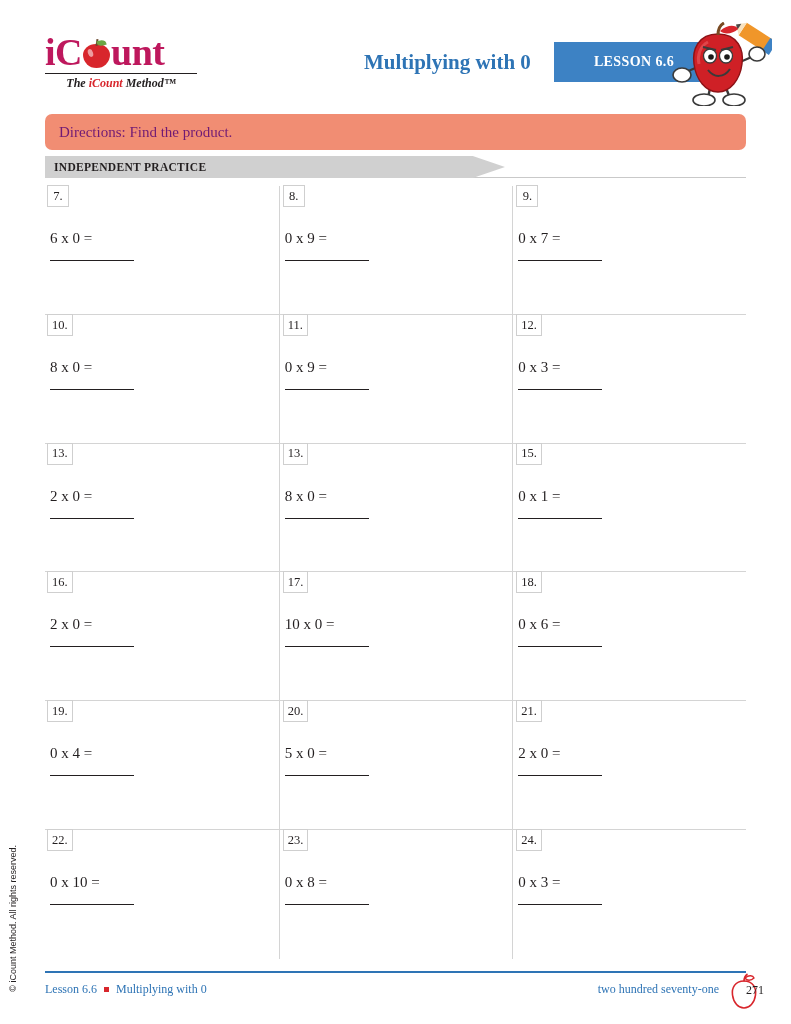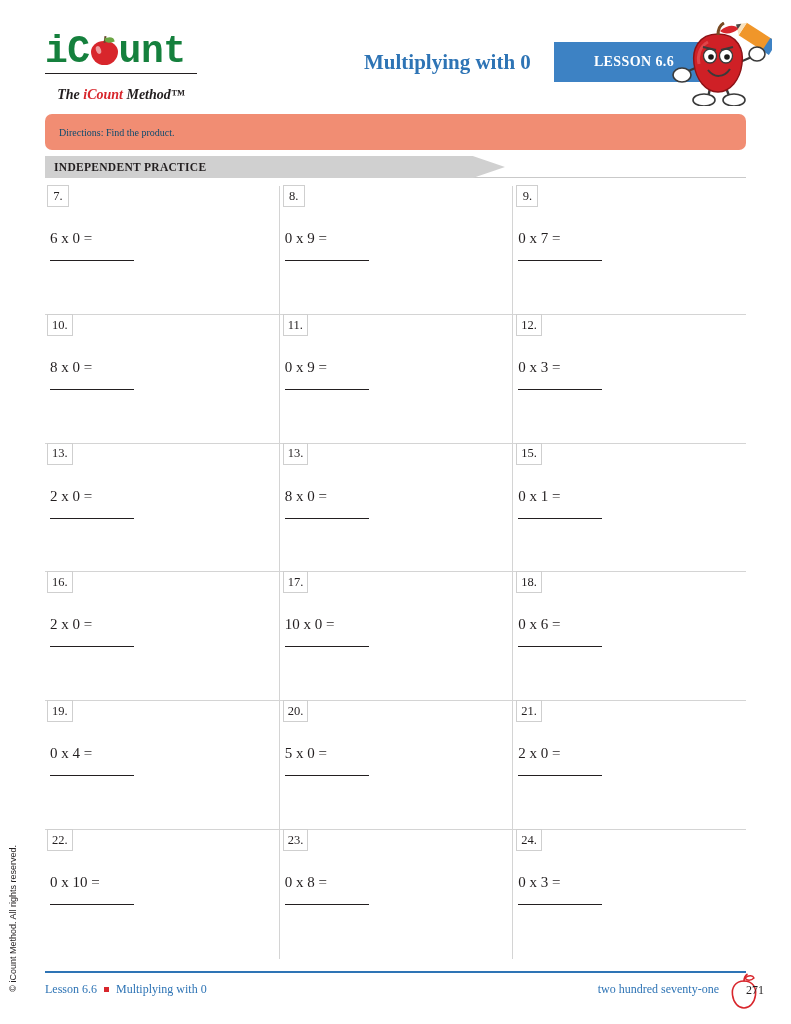--- a/index.html
+++ b/index.html
@@ -26,25 +26,25 @@
     width: 791px;
     height: 105px;
   }
 
   .logo-block {
     position: absolute;
     left: 45px; top: 33px;
     width: 180px;
   }
   .logo-word {
-    font-family: Liberation Mono, monospace;
+    font-family: Liberation Serif, serif;
     font-size: 38px;
     font-weight: bold;
     letter-spacing: -0.5px;
-    color: #15803d;
+    color: #be185d;
     line-height: 1;
     white-space: nowrap;
     display: flex;
     align-items: baseline;
   }
   .logo-apple {
     position: relative;
     display: inline-block;
     width: 27px;
     height: 28px;
@@ -81,27 +81,27 @@
     border-radius: 50%;
     transform: rotate(-20deg);
   }
   .logo-rule {
     margin-top: 2px;
     width: 152px;
     height: 1px;
     background: #231f20;
   }
   .logo-tag {
-    margin-top: 13px;
+    margin-top: 2px;
     width: 152px;
     text-align: center;
     font-family: "Liberation Serif", serif;
     font-style: italic;
     font-weight: bold;
-    font-size: 14px;
+    font-size: 12px;
     color: #231f20;
     white-space: nowrap;
   }
   .logo-tag .red { color: #d8262c; }
 
   .lesson-title {
     position: absolute;
     left: 364px; top: 50px;
     font-family: "Liberation Serif", serif;
     font-weight: bold;
@@ -144,22 +144,22 @@
     width: 701px;
     height: 36px;
     background: #f18d73;
     border-radius: 7px;
     display: flex;
     align-items: center;
     padding-left: 14px;
   }
   .directions span {
     font-family: "Liberation Serif", serif;
-    font-size: 10px;
-    color: #0c4a6e;
+    font-size: 15px;
+    color: #701a75;
   }
 
   
   .section-wrap {
     position: absolute;
     left: 45px; top: 156px;
     width: 701px;
     height: 22px;
   }
   .section-line {

